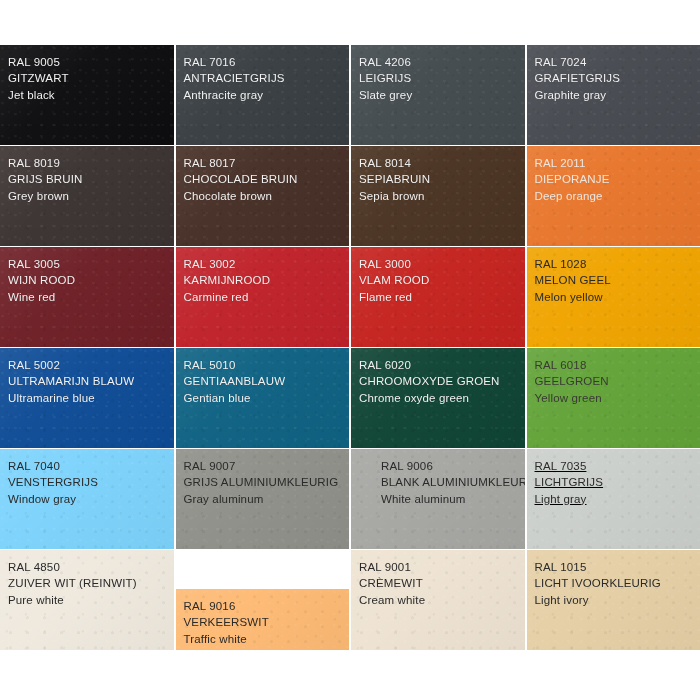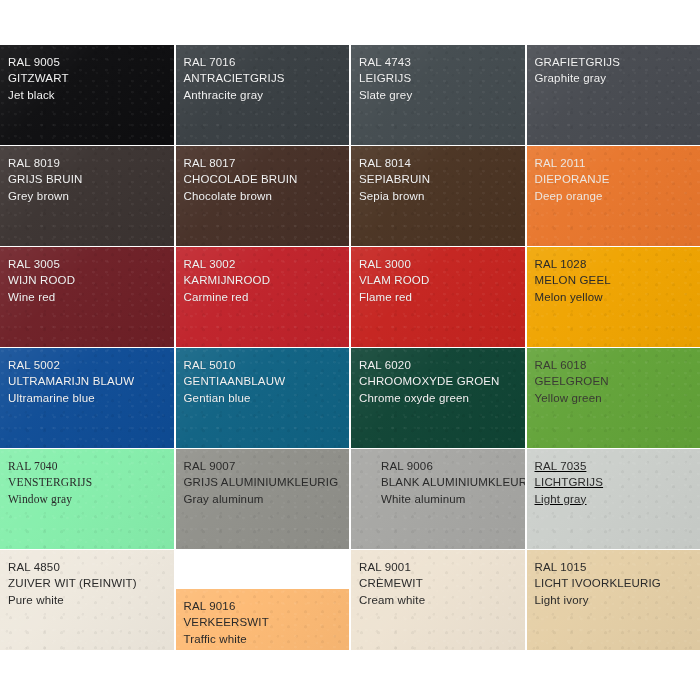--- a/index.html
+++ b/index.html
@@ -98,27 +98,28 @@
     </div>
     <div class="swatch" style="background: rgb(56, 62, 66);">
       <div class="labels light-text">
         <div class="ral-code">RAL 7016</div>
         <div class="name-nl">ANTRACIETGRIJS</div>
         <div class="name-en">Anthracite gray</div>
       </div>
     </div>
     <div class="swatch" style="background: rgb(67, 75, 79);">
       <div class="labels light-text">
-        <div class="ral-code">RAL 4743</div>
+        <div class="ral-code">RAL 4206</div>
         <div class="name-nl">LEIGRIJS</div>
         <div class="name-en">Slate grey</div>
       </div>
     </div>
     <div class="swatch" style="background: rgb(71, 74, 80);">
       <div class="labels light-text">
+        <div class="ral-code">RAL 7024</div>
         <div class="name-nl">GRAFIETGRIJS</div>
         <div class="name-en">Graphite gray</div>
       </div>
     </div>
     <div class="swatch" style="background: rgb(59, 51, 49);">
       <div class="labels light-text">
         <div class="ral-code">RAL 8019</div>
         <div class="name-nl">GRIJS BRUIN</div>
         <div class="name-en">Grey brown</div>
       </div>
@@ -193,21 +194,21 @@
         <div class="name-en">Chrome oxyde green</div>
       </div>
     </div>
     <div class="swatch" style="background: rgb(98, 163, 56);">
       <div class="labels mid-text">
         <div class="ral-code">RAL 6018</div>
         <div class="name-nl">GEELGROEN</div>
         <div class="name-en">Yellow green</div>
       </div>
     </div>
-    <div class="swatch" style="background: #86efac; font-family: Liberation Serif, serif;">
+    <div class="swatch" style="background: #7dd3fc;">
       <div class="labels dark-text">
         <div class="ral-code">RAL 7040</div>
         <div class="name-nl">VENSTERGRIJS</div>
         <div class="name-en">Window gray</div>
       </div>
     </div>
     <div class="swatch" style="background: rgb(144, 144, 138);">
       <div class="labels dark-text">
         <div class="ral-code">RAL 9007</div>
         <div class="name-nl">GRIJS ALUMINIUMKLEURIG</div>

